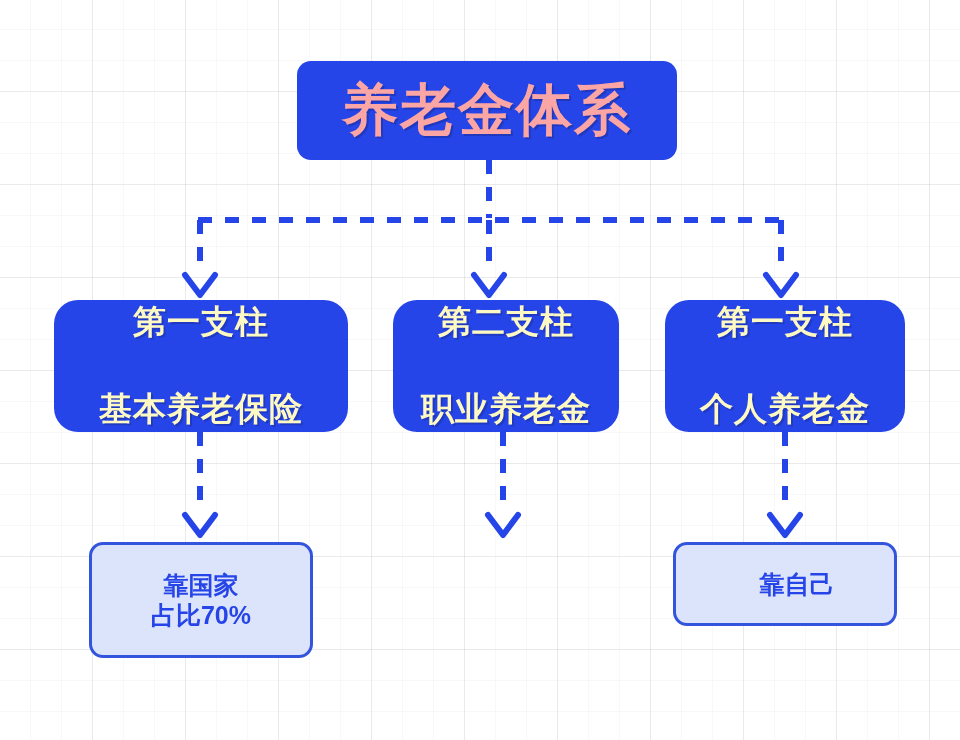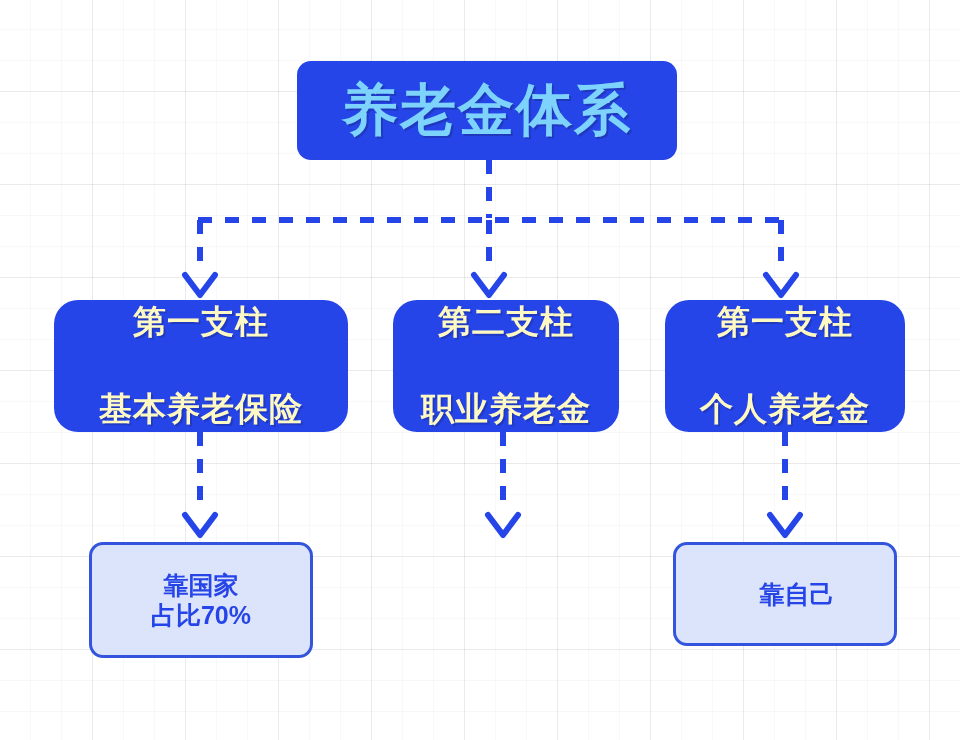--- a/index.html
+++ b/index.html
@@ -53,21 +53,21 @@
     align-items: center;
     justify-content: center;
     text-align: center;
     line-height: 1.12;
   }
 
   
   .node.title-node {
     background: #2645E8;
     border-radius: 14px;
-    color: #7dd3fc;
+    color: #fca5a5;
     font-weight: 700;
     letter-spacing: 2px;
     text-shadow: 2px 2px 0 rgba(0,0,0,0.18);
   }
   .node.title-node .line {
     font-size: 56px;
   }
 
   
   .node.pillar-node {
@@ -150,17 +150,17 @@
     <span class="line">第一支柱</span>
     <span class="line">个人养老金</span>
   </div>
 
   <div class="node leaf-node" style="left:89px; top:542px; width:224px; height:116px;">
     <span class="line">靠国家</span>
     <span class="line">占比70%</span>
   </div>
 
 
-  <div class="node leaf-node" style="left:673px; top:542px; width:224px; height:104px;padding-left:24px;">
+  <div class="node leaf-node" style="left:673px; top:542px; width:224px; height:84px;padding-left:24px;">
     <span class="line">靠自己</span>
   </div>
 
 </div>
 
 </body></html>

